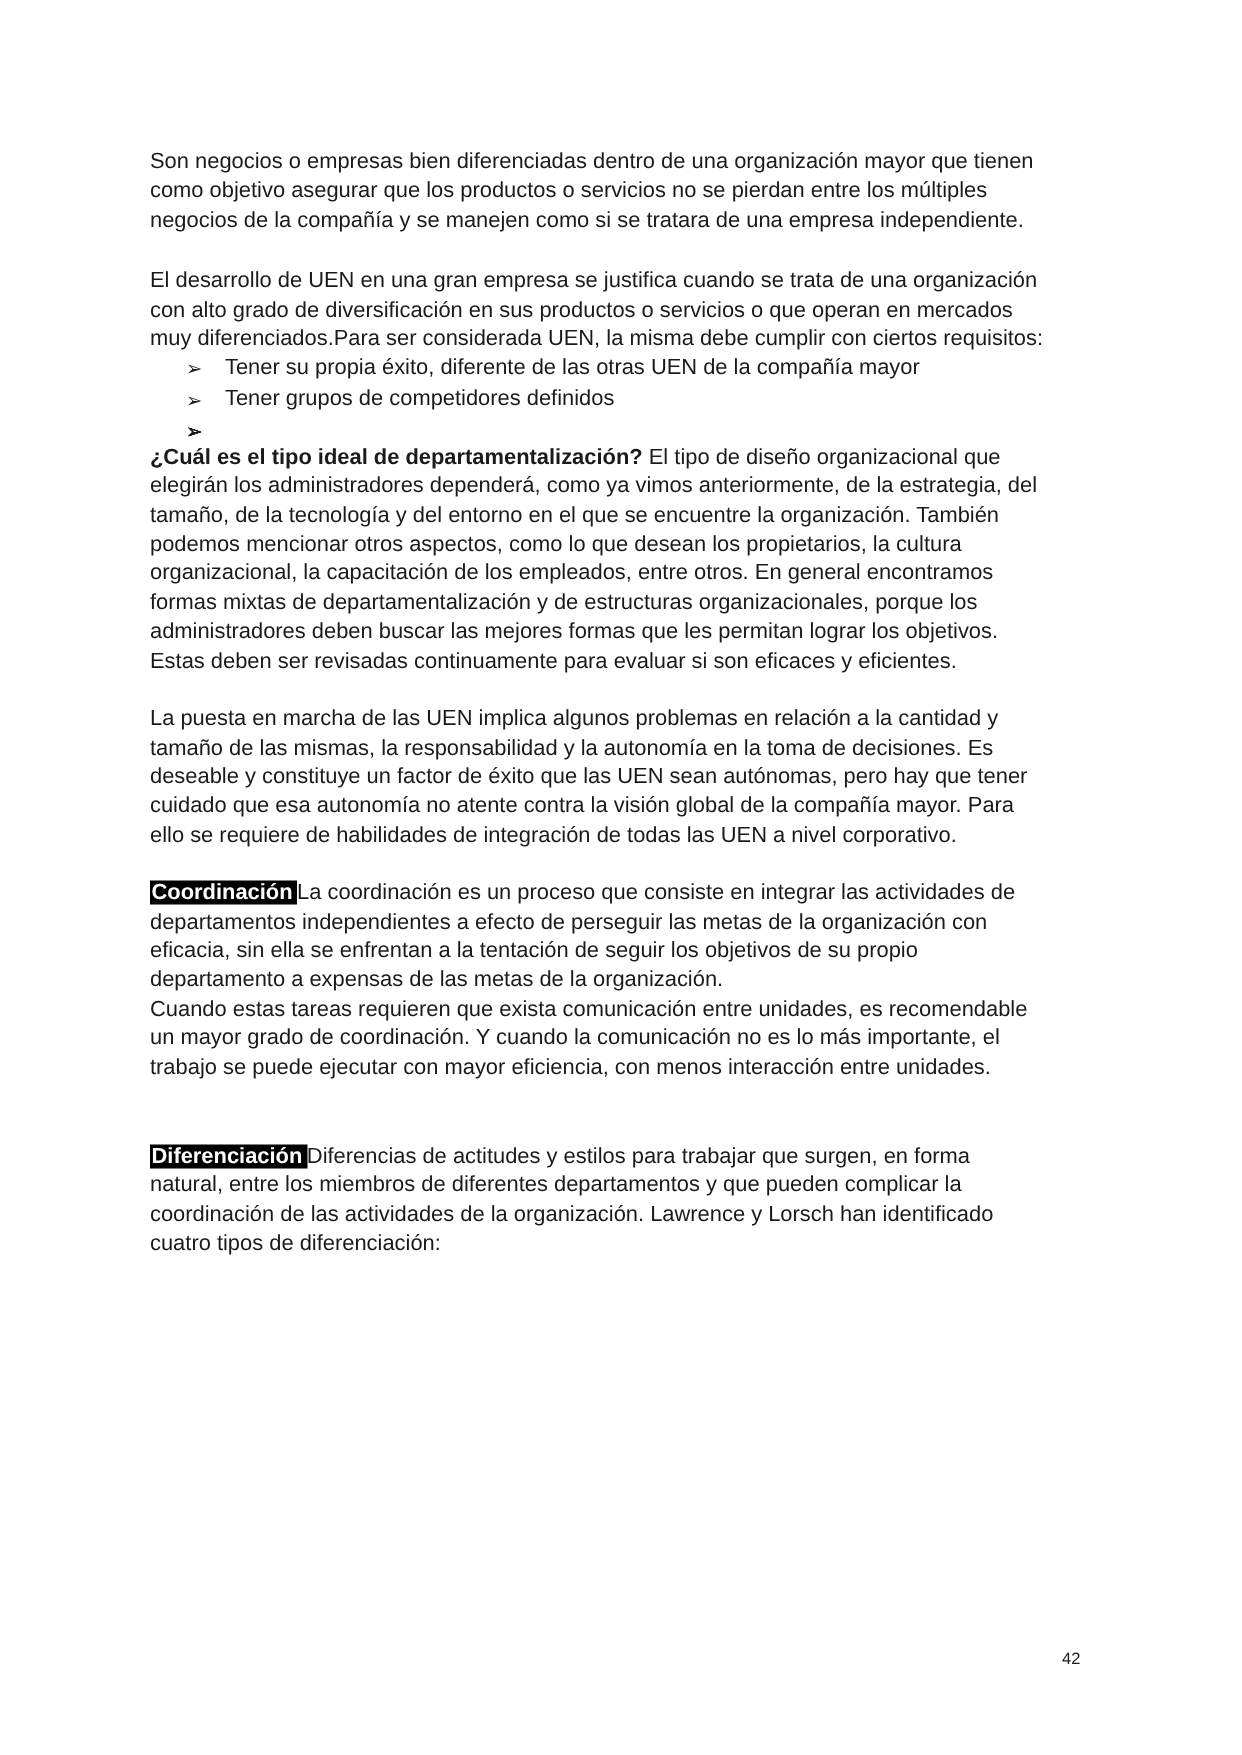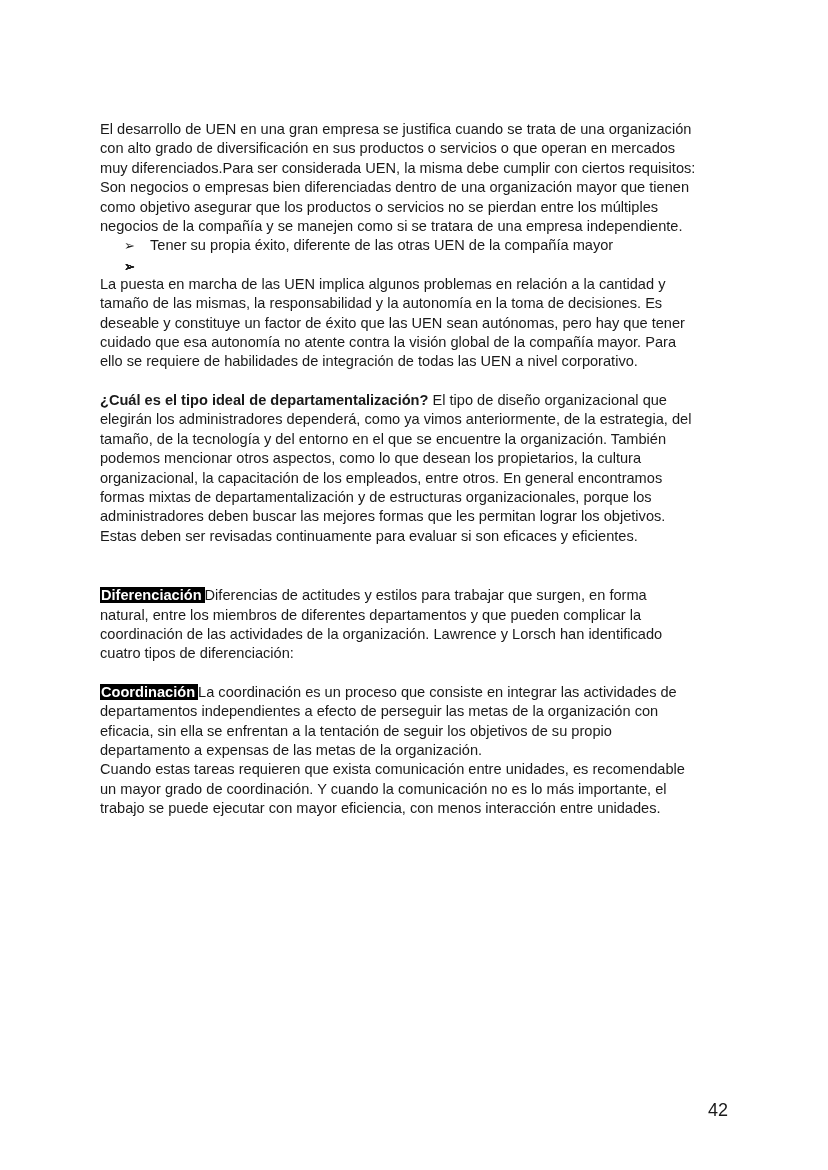--- a/index.html
+++ b/index.html
@@ -55,71 +55,71 @@
     .hl {
       background: #000000;
       color: #ffffff;
       font-weight: bold;
       padding: 0 3px 0 1px;
     }
     .page-number {
       position: absolute;
       left: 708px;
       top: 1100px;
-      font-size: 18px;
+      font-size: 11px;
       color: #1a1a1a;
     }
   </style>
 </head>
 <body>
 
 <div class="page">
 
+  <p class="para">Son negocios o empresas bien diferenciadas dentro de una organización mayor que tienen
+como objetivo asegurar que los productos o servicios no se pierdan entre los múltiples
+negocios de la compañía y se manejen como si se tratara de una empresa independiente.</p>
+
   <p class="para gap-1">El desarrollo de UEN en una gran empresa se justifica  cuando se trata de una organización
 con alto grado de diversificación en sus productos o servicios o que operan en mercados
 muy diferenciados.Para ser considerada UEN, la misma debe cumplir con ciertos requisitos:</p>
 
-  <p class="para">Son negocios o empresas bien diferenciadas dentro de una organización mayor que tienen
-como objetivo asegurar que los productos o servicios no se pierdan entre los múltiples
-negocios de la compañía y se manejen como si se tratara de una empresa independiente.</p>
-
   <ul class="bullets gap-list">
     <li><span class="arrow">➢</span><span>Tener su propia éxito, diferente de las otras UEN de la compañía mayor</span></li>
-    <li><span class="arrow">➢</span></li>
+    <li><span class="arrow">➢</span><span>Tener grupos de competidores definidos</span></li>
     <li><span class="arrow">➢</span></li>
     <li><span class="arrow">➢</span></li>
     <li><span class="arrow">➢</span></li>
     <li><span class="arrow">➢</span></li>
     <li><span class="arrow">➢</span></li>
     <li><span class="arrow">➢</span></li>
   </ul>
-
-  <p class="para gap-2">La puesta en marcha de las UEN implica algunos problemas en relación a la cantidad y
-tamaño de las mismas, la responsabilidad y la autonomía en la toma de decisiones. Es
-deseable y constituye un factor de éxito que las UEN sean autónomas, pero hay que tener
-cuidado que esa autonomía no atente contra la visión global de la compañía mayor. Para
-ello se requiere de habilidades de integración de todas las UEN a nivel corporativo.</p>
 
   <p class="para gap-3"><span class="bold">¿Cuál es el tipo ideal de departamentalización?</span><span> El tipo de diseño organizacional que
 elegirán los administradores dependerá, como ya vimos anteriormente, de la estrategia, del
 tamaño, de la tecnología y del entorno en el que se encuentre la organización. También
 podemos mencionar otros aspectos, como lo que desean los propietarios, la cultura
 organizacional, la capacitación de los empleados, entre otros. En general encontramos
 formas mixtas de departamentalización y de estructuras organizacionales, porque los
 administradores deben buscar las mejores formas que les permitan lograr los objetivos.
 Estas deben ser revisadas continuamente para evaluar si son eficaces y eficientes.</span></p>
 
-  <p class="para gap-5"><span class="hl">Diferenciación</span><span>Diferencias de actitudes y estilos para trabajar que surgen, en forma
-natural, entre los miembros de diferentes departamentos y que pueden complicar la
-coordinación de las actividades de la organización. Lawrence y Lorsch han identificado
-cuatro tipos de diferenciación:</span></p>
+  <p class="para gap-2">La puesta en marcha de las UEN implica algunos problemas en relación a la cantidad y
+tamaño de las mismas, la responsabilidad y la autonomía en la toma de decisiones. Es
+deseable y constituye un factor de éxito que las UEN sean autónomas, pero hay que tener
+cuidado que esa autonomía no atente contra la visión global de la compañía mayor. Para
+ello se requiere de habilidades de integración de todas las UEN a nivel corporativo.</p>
 
   <p class="para gap-4"><span class="hl">Coordinación</span><span>La coordinación es un proceso que consiste en integrar las actividades de
 departamentos independientes a efecto de perseguir las metas de la organización con
 eficacia, sin ella se enfrentan a la tentación de seguir los objetivos de su propio
 departamento a expensas de las metas de la organización.
 Cuando estas tareas requieren que exista comunicación entre unidades, es recomendable
 un mayor grado de coordinación. Y cuando la comunicación no es lo más importante, el
 trabajo se puede ejecutar con mayor eficiencia, con menos interacción entre unidades.</span></p>
 
+  <p class="para gap-5"><span class="hl">Diferenciación</span><span>Diferencias de actitudes y estilos para trabajar que surgen, en forma
+natural, entre los miembros de diferentes departamentos y que pueden complicar la
+coordinación de las actividades de la organización. Lawrence y Lorsch han identificado
+cuatro tipos de diferenciación:</span></p>
+
 </div>
 
 <div class="page-number">42</div>
 
 </body></html>

